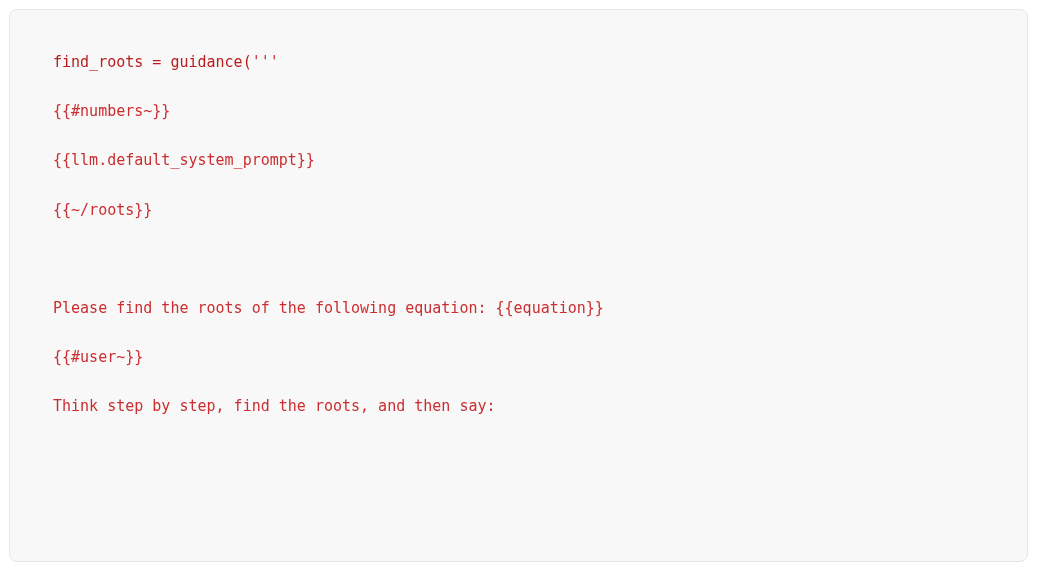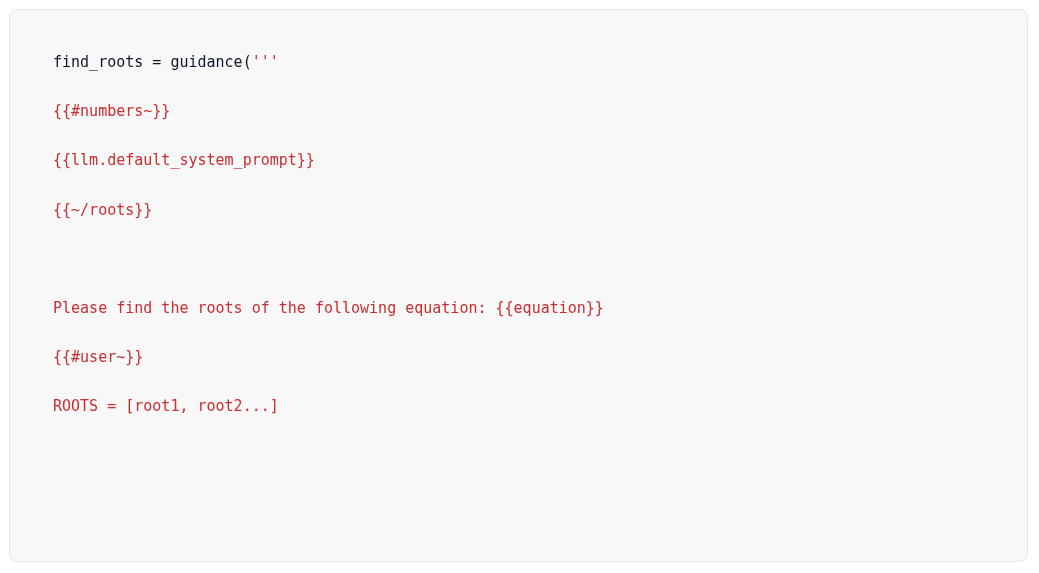--- a/index.html
+++ b/index.html
@@ -40,33 +40,33 @@
     white-space: pre;
     tab-size: 4;
   }
 
   .code-line {
     display: block;
     min-height: 24.6px;
     white-space: pre;
   }
 
-  .tok-plain  { color: #0f172a; }
+  .tok-plain  { color: #b91c1c; }
   .tok-string { color: #cb2d30; }
 </style>
 </head>
 <body style="background: rgb(255, 255, 255);">
 
 <div id="code-card" style="background: rgb(248, 248, 248); border-color: rgb(230, 230, 230);">
   <pre id="code-block"><span class="code-line"><span class="tok-plain">find_roots = guidance(</span><span class="tok-string">'''</span></span>
 <span class="code-line"><span class="tok-string">{{#numbers~}}</span></span>
 <span class="code-line"><span class="tok-string">{{llm.default_system_prompt}}</span></span>
 <span class="code-line"><span class="tok-string">{{~/roots}}</span></span>
 <span class="code-line"><span class="tok-string"></span>​</span>
 <span class="code-line"><span class="tok-string">Please find the roots of the following equation: {{equation}}</span></span>
 <span class="code-line"><span class="tok-string">{{#user~}}</span></span>
-<span class="code-line"><span class="tok-string">ROOTS = [root1, root2...]</span></span>
+<span class="code-line"><span class="tok-string">Think step by step, find the roots, and then say:</span></span>
 
 
 
 
 </pre>
 </div>
 
 </body></html>

